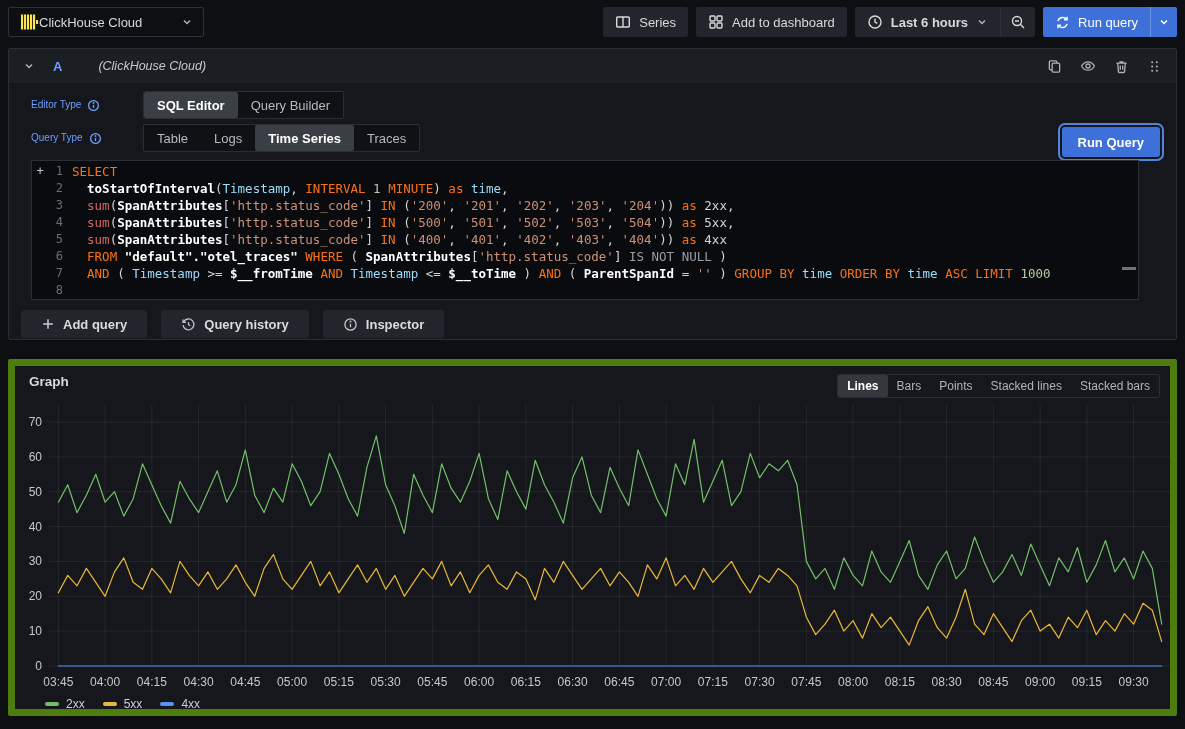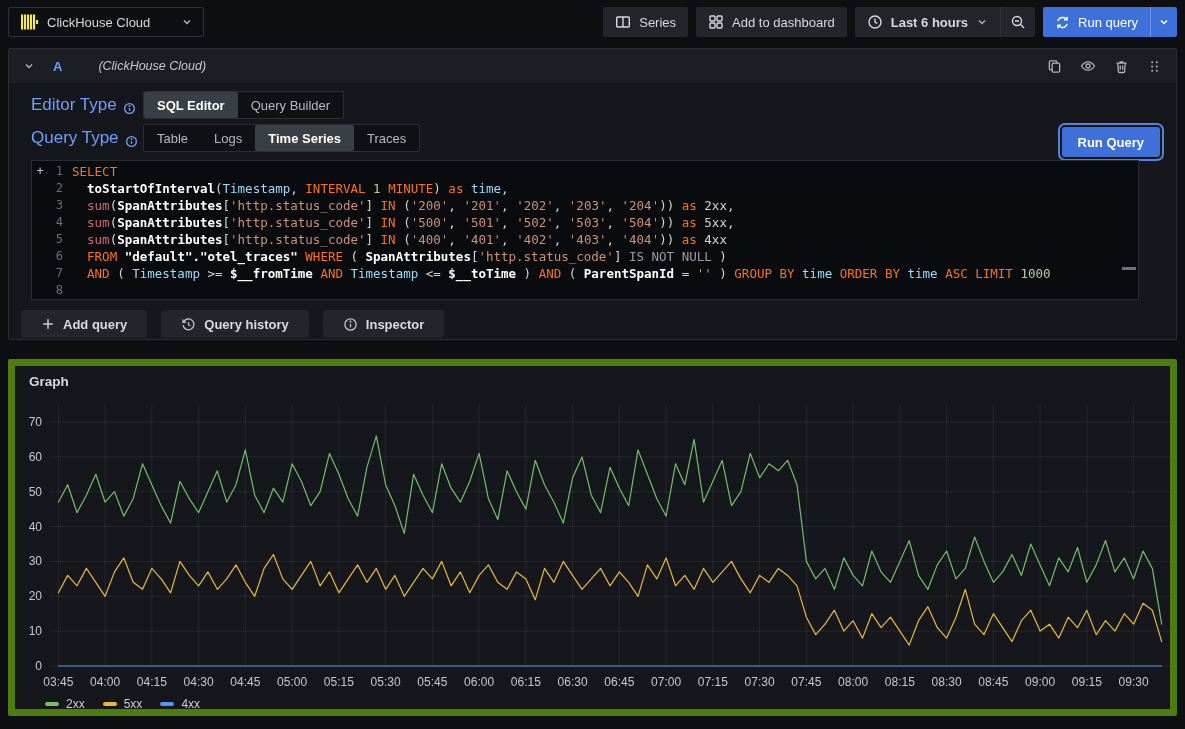--- a/index.html
+++ b/index.html
@@ -12,21 +12,21 @@
   }
   svg.icon { display:block; flex:none; }
   .icon line, .icon path, .icon rect, .icon circle { vector-effect:non-scaling-stroke; }
 
   
   .topbar {
     height:44px; display:flex; align-items:center;
     padding:0 8px; background:#0d0f13;
   }
   .ds-picker {
-    display:flex; align-items:center; gap:8px;
+    display:flex; align-items:center; 
     width:196px; height:30px; padding:0 10px;
     border:1px solid #2e3138; border-radius:2px; cursor:pointer;
   }
   .ds-picker .ds-label { flex:1; font-weight:500; color:#d8d9dd; }
   .tb-right { margin-left:auto; display:flex; align-items:center; gap:8px; }
   .tb-btn {
     display:flex; align-items:center; gap:8px; height:30px;
     padding:0 12px; background:#22252b; border-radius:2px;
     color:#d8d9dd; font-weight:500; cursor:pointer; white-space:nowrap;
   }
@@ -50,21 +50,21 @@
   .qp-header {
     height:34px; background:#1b1e23; display:flex; align-items:center;
     padding:0 14px; border-radius:2px 2px 0 0;
   }
   .qp-ref { color:#6e9fff; font-weight:700; margin-left:18px; cursor:pointer; }
   .qp-ds { font-style:italic; color:#c7c8cc; font-size:12.5px; margin-left:36px; }
   .qp-icons { margin-left:auto; display:flex; align-items:center; gap:18px; color:#aeb1b9; }
   .qp-icons .qicon { cursor:pointer; display:flex; }
   .qp-body { padding:8px 37px 0 22px; position:relative; }
   .q-row { display:flex; align-items:center; height:28px; margin-bottom:5px; }
-  .q-label { width:112px; display:flex; align-items:flex-end; gap:6px; color:#6e9fff; font-size:17px; font-weight:500; }
+  .q-label { width:112px; display:flex; align-items:flex-start; gap:6px; color:#6e9fff; font-size:10px; font-weight:500; }
   .q-label .icon { color:#6e9fff; }
   .toggle-group {
     display:inline-flex; height:28px; border:1px solid #2b2e34; background:#0f1115;
     border-radius:2px; overflow:hidden;
   }
   .toggle-item {
     display:flex; align-items:center; padding:0 13px; color:#b6b9bf;
     font-size:13px; font-weight:500; cursor:pointer; white-space:nowrap;
   }
   .toggle-item.selected { background:#3a3e45; color:#ffffff; font-weight:700; border-radius:2px; }
@@ -367,20 +367,27 @@
           <line x1="8" y1="7.2" x2="8" y2="11"></line>
           <circle cx="8" cy="4.9" r="0.4" fill="currentColor"></circle>
         </svg>
       <span>Inspector</span>
     </div>
   </div>
 </div>
 
 <div class="graph-panel">
   <div class="gp-title">Graph</div>
+  <div class="viz-toggle" id="viz-toggle">
+      <span class="viz-item selected">Lines</span>
+      <span class="viz-item">Bars</span>
+      <span class="viz-item">Points</span>
+      <span class="viz-item">Stacked lines</span>
+      <span class="viz-item">Stacked bars</span>
+    </div>
   <div class="chart-wrap" id="chart"><svg width="1160" height="298">
         <line x1="30" y1="270" x2="1152" y2="270" stroke="rgba(204,204,220,0.09)" stroke-width="1"></line>
         <text x="23" y="274" text-anchor="end" class="tick-text">0</text>
         <line x1="30" y1="235.14285714285714" x2="1152" y2="235.14285714285714" stroke="rgba(204,204,220,0.09)" stroke-width="1"></line>
         <text x="23" y="239.14285714285714" text-anchor="end" class="tick-text">10</text>
         <line x1="30" y1="200.28571428571428" x2="1152" y2="200.28571428571428" stroke="rgba(204,204,220,0.09)" stroke-width="1"></line>
         <text x="23" y="204.28571428571428" text-anchor="end" class="tick-text">20</text>
         <line x1="30" y1="165.42857142857144" x2="1152" y2="165.42857142857144" stroke="rgba(204,204,220,0.09)" stroke-width="1"></line>
         <text x="23" y="169.42857142857144" text-anchor="end" class="tick-text">30</text>
         <line x1="30" y1="130.57142857142856" x2="1152" y2="130.57142857142856" stroke="rgba(204,204,220,0.09)" stroke-width="1"></line>

